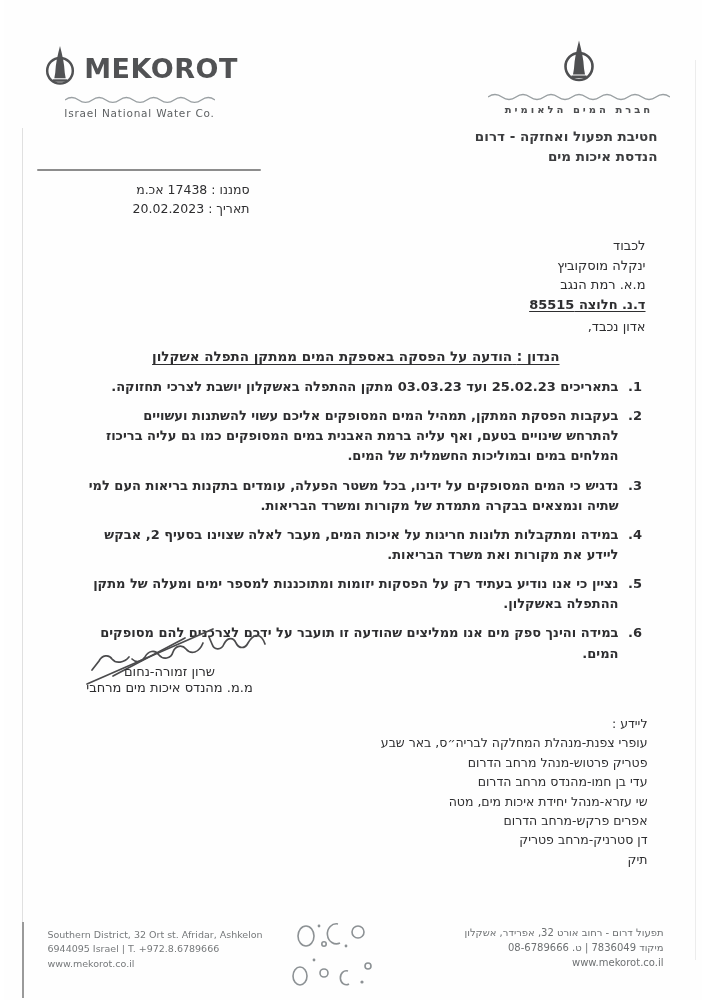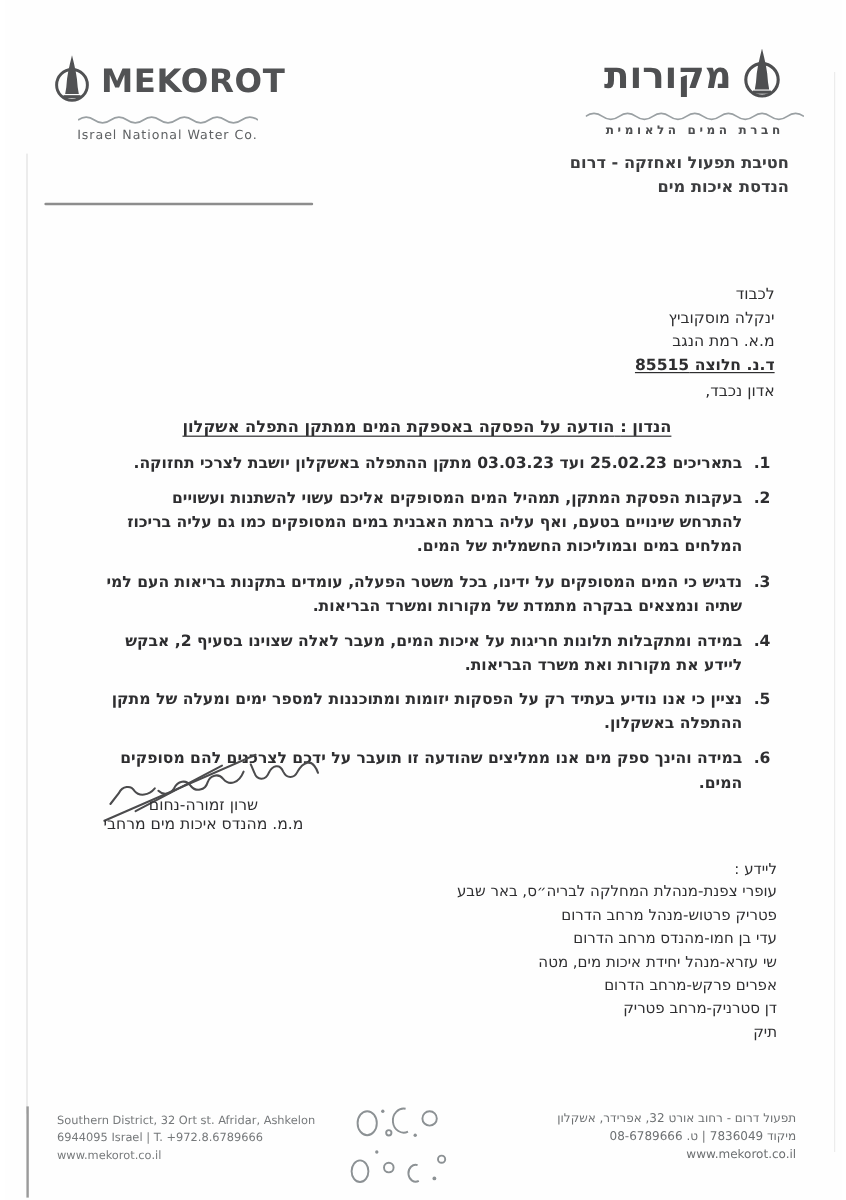--- a/index.html
+++ b/index.html
@@ -78,40 +78,49 @@
 
   <div class="logo-right">
     <div class="logo-row">
       <span>
         <svg width="40" height="47" viewBox="0 0 40 46">
           <circle cx="20" cy="28" r="13.5" fill="none" stroke="#4e4f51" stroke-width="2.6"></circle>
           <path d="M20 2 C17.5 12 15.5 20 15 30 L14 36 H26 L25 30 C24.5 20 22.5 12 20 2 Z" fill="#4e4f51"></path>
           <rect x="12.5" y="37" width="15" height="2.6" fill="#4e4f51"></rect>
         </svg>
       </span>
-      <span class="mekorot-he">מקורות</span>
     </div>
     <span>
       <svg class="wave" width="182" height="9" viewBox="0 0 182 9">
         <path d="M0 5 Q7 0 14 5 T28 5 T42 5 T56 5 T70 5 T84 5 T98 5 T112 5 T126 5 T140 5 T154 5 T168 5 T182 5" fill="none" stroke="#9aa0a3" stroke-width="1.4"></path>
       </svg>
     </span>
     <div class="logo-sub-he">חברת המים הלאומית</div>
   </div>
 
   <div class="dept">
     <div>חטיבת תפעול ואחזקה - דרום</div>
     <div>הנדסת איכות מים</div>
   </div>
 
   <div class="artifact-top"></div>
   <div class="edge-left"></div>
   <div class="edge-left-dark"></div>
   <div class="edge-right"></div>
 
+  <div class="ref">
+    <div>
+      <span>סמננו :</span>
+      <span>17438 אכ.מ</span>
+    </div>
+    <div>
+      <span>תאריך :</span>
+      <span>20.02.2023</span>
+    </div>
+  </div>
 
   <div class="recipient">
     <div>לכבוד</div>
     <div>ינקלה מוסקוביץ</div>
     <div>מ.א. רמת הנגב</div>
     <div class="box">ד.נ. חלוצה 85515</div>
   </div>
 
   <div class="salutation">אדון נכבד,</div>
 

